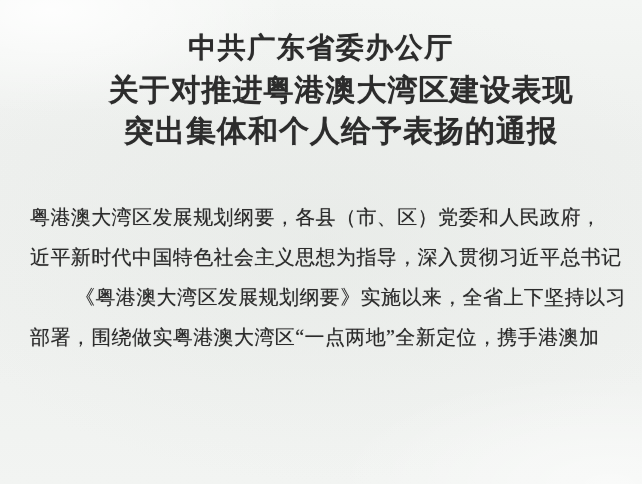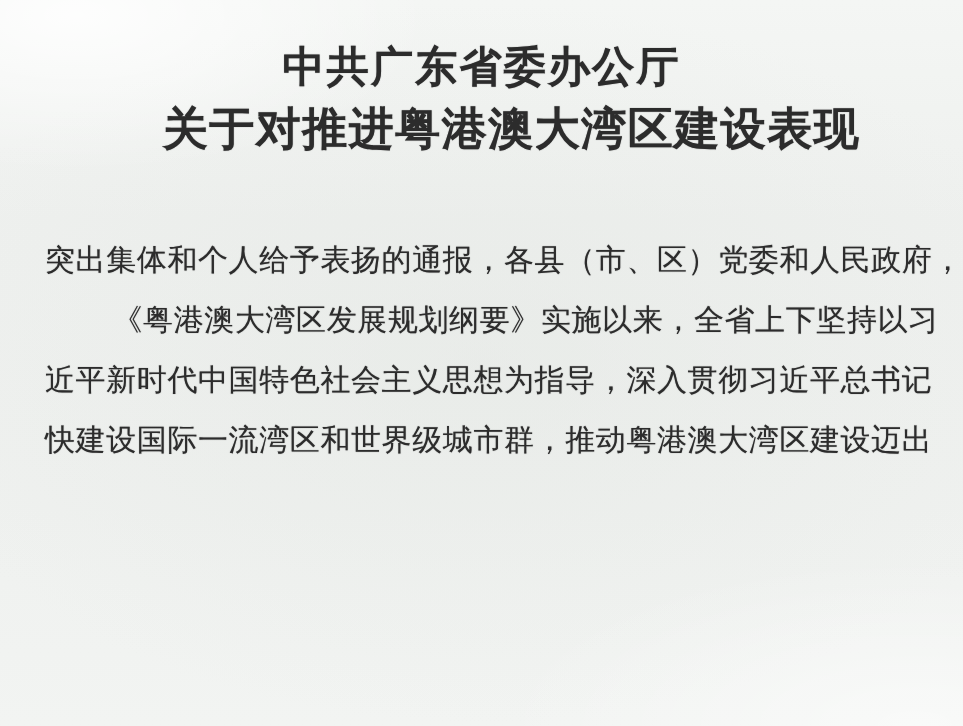--- a/index.html
+++ b/index.html
@@ -11,21 +11,21 @@
     position: relative;
     width: 642px;
     height: 484px;
     overflow: hidden;
     background-color: #eff1ef;
     background-image:
       radial-gradient(ellipse 340px 150px at 8% 2%, rgba(255,255,255,0.85) 0%, rgba(255,255,255,0) 70%),
       radial-gradient(ellipse 400px 160px at 95% 100%, rgba(255,255,255,0.55) 0%, rgba(255,255,255,0) 70%),
       radial-gradient(ellipse 500px 300px at 50% 50%, rgba(226,230,226,0.45) 0%, rgba(226,230,226,0) 80%),
       linear-gradient(180deg, #f4f6f4 0%, #eef0ee 30%, #eff1ef 70%, #f2f4f2 100%);
-    font-family: Liberation Mono, monospace;
+    font-family: Liberation Serif, serif;
   }
   
   .ink {
     color: #2c2c2c;
     text-shadow: 0 0 0.7px rgba(44,44,44,0.55);
     filter: blur(0.25px);
   }
 
   .title-block {
     padding-top: 27px;
@@ -67,23 +67,24 @@
 </head>
 <body>
 
 <div class="page">
 
   <div class="title-block ink">
     <div class="title-line-1">
       <span>中共广东省委办公厅</span>
     </div>
     <div class="title-line-2">关于对推进粤港澳大湾区建设表现</div>
+    <div class="title-line-3">突出集体和个人给予表扬的通报</div>
   </div>
 
   <div class="body-block ink">
-    <div class="body-line">突出集体和个人给予表扬的通报，各县（市、区）党委和人民政府，</div>
+    <div class="body-line">粤港澳大湾区发展规划纲要，各县（市、区）党委和人民政府，</div>
 
+    <div class="body-line">近平新时代中国特色社会主义思想为指导，深入贯彻习近平总书记</div>
     <div class="body-line para-first-line">《粤港澳大湾区发展规划纲要》实施以来，全省上下坚持以习</div>
-    <div class="body-line">近平新时代中国特色社会主义思想为指导，深入贯彻习近平总书记</div>
-    <div class="body-line">快建设国际一流湾区和世界级城市群，推动粤港澳大湾区建设迈出</div>
+    <div class="body-line">部署，围绕做实粤港澳大湾区“一点两地”全新定位，携手港澳加</div>
   </div>
 
 </div>
 
 </body></html>

